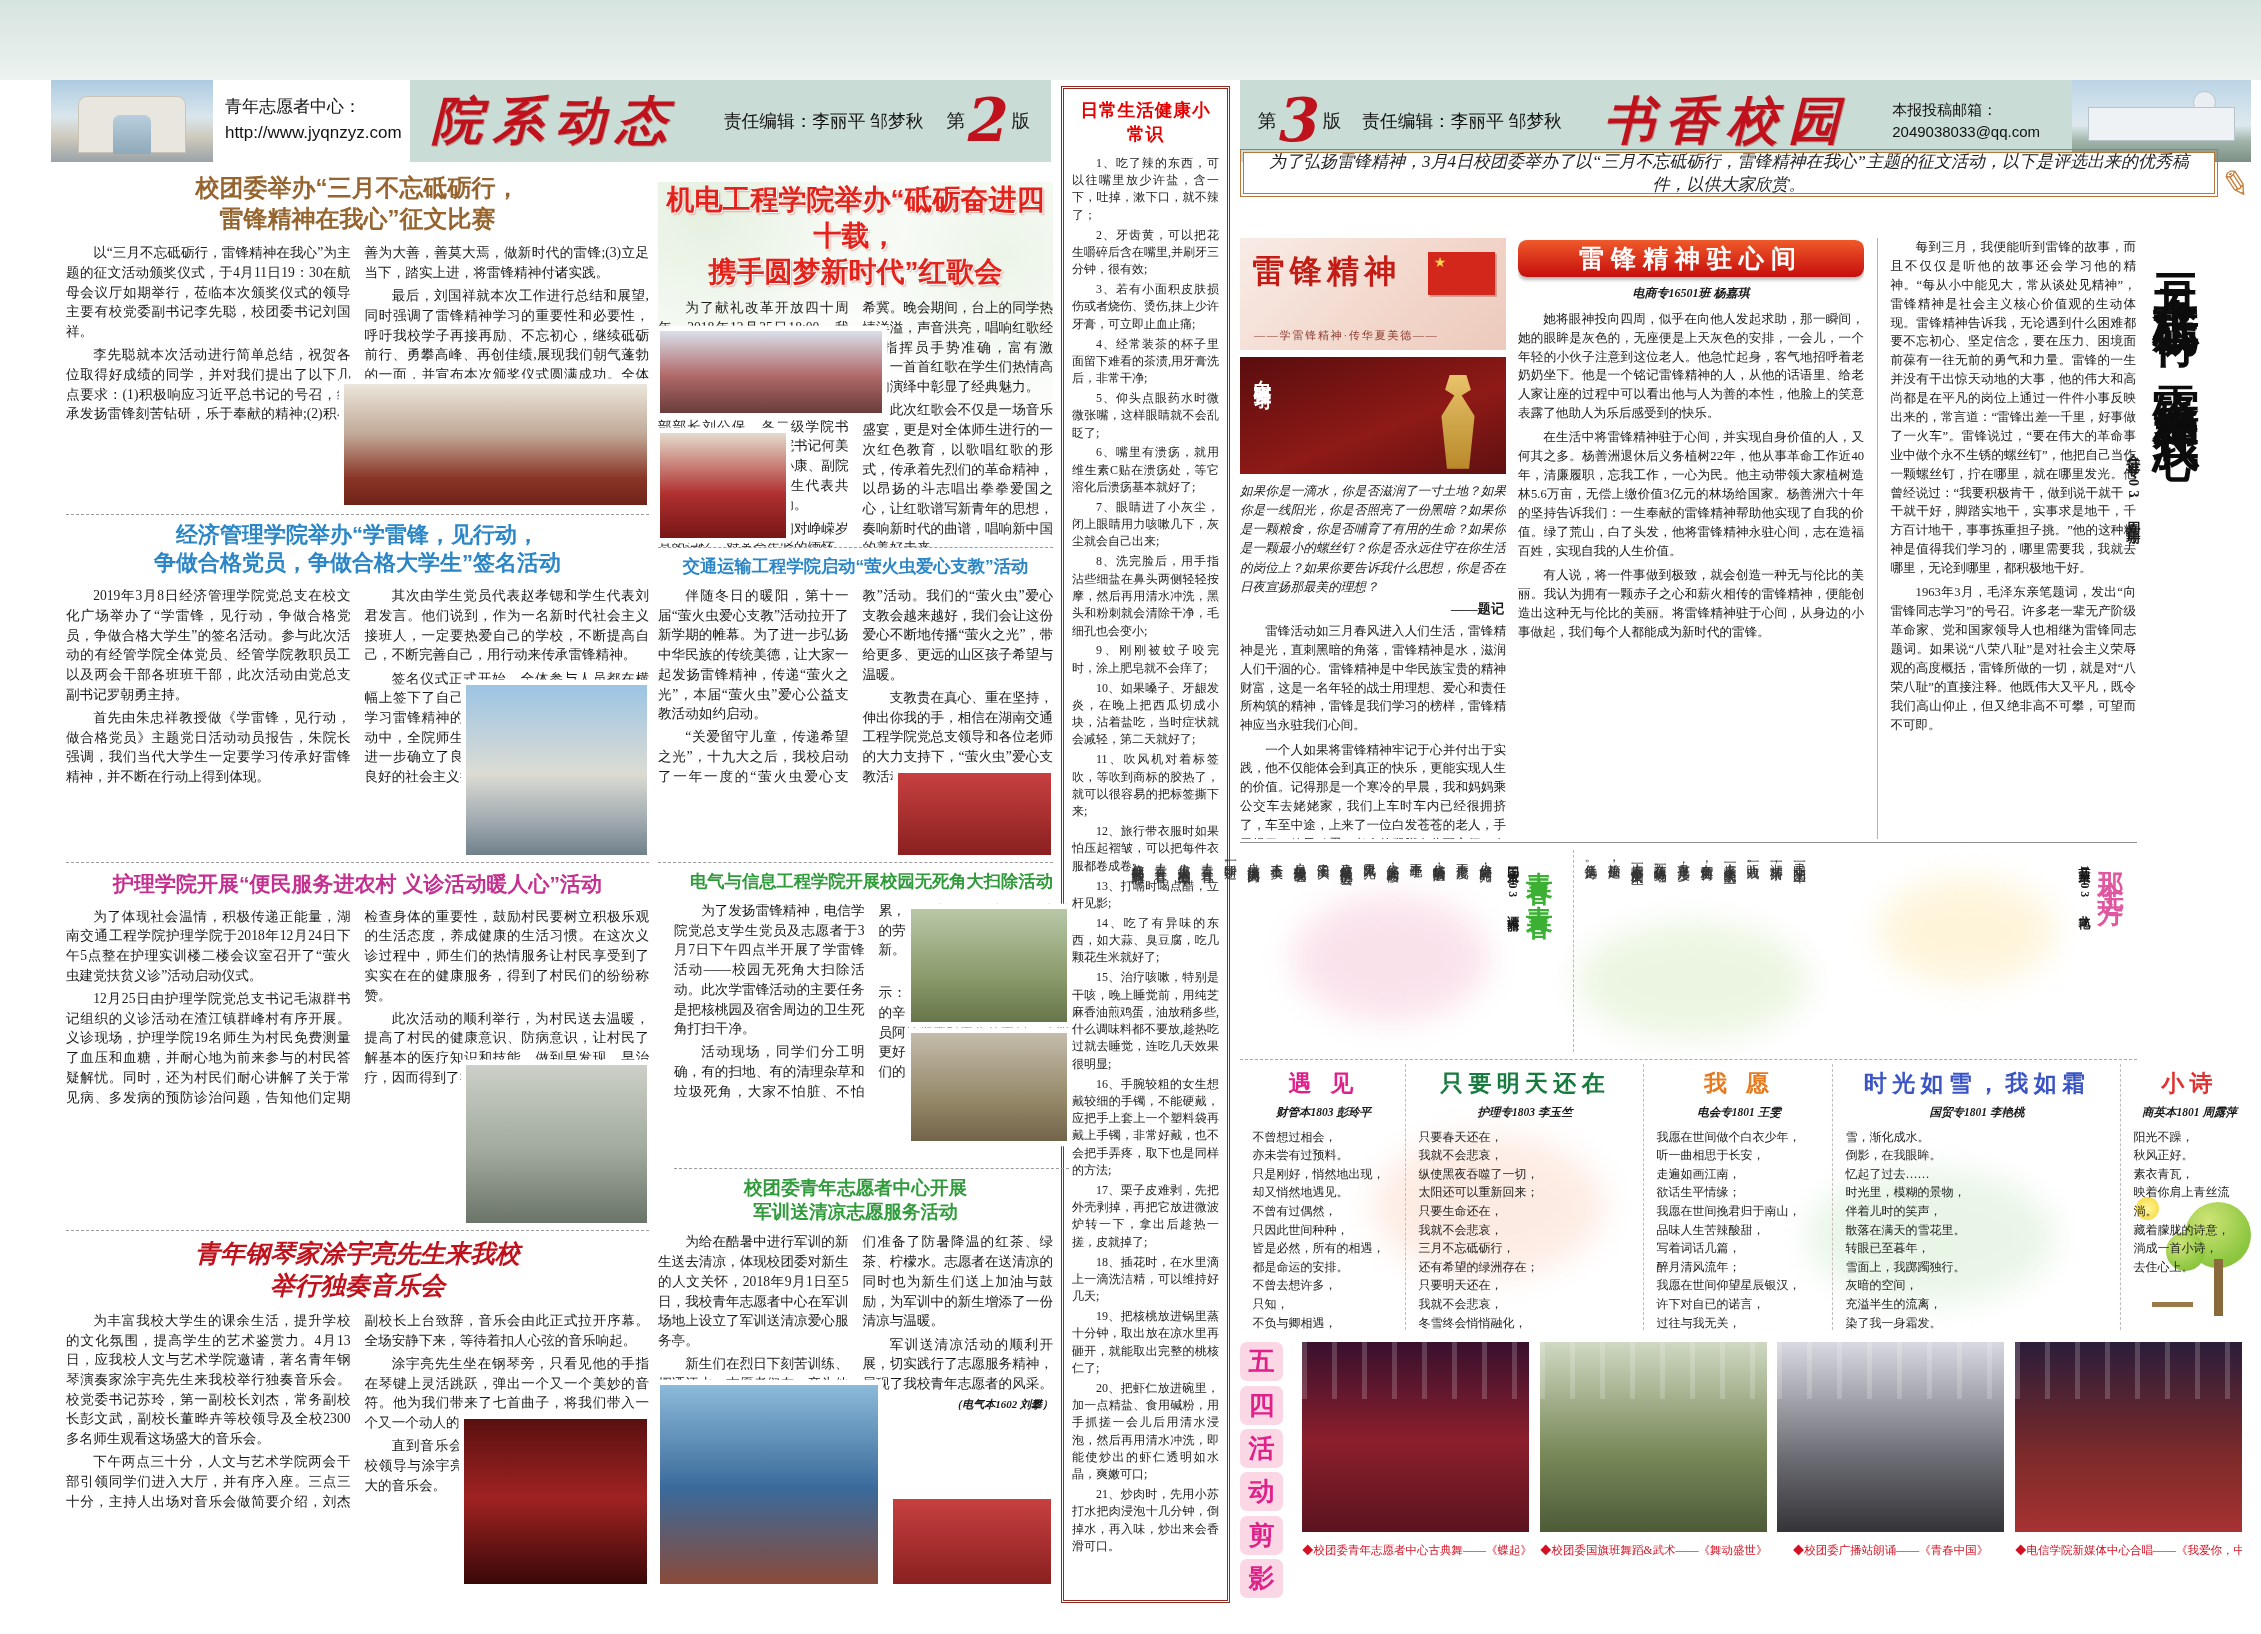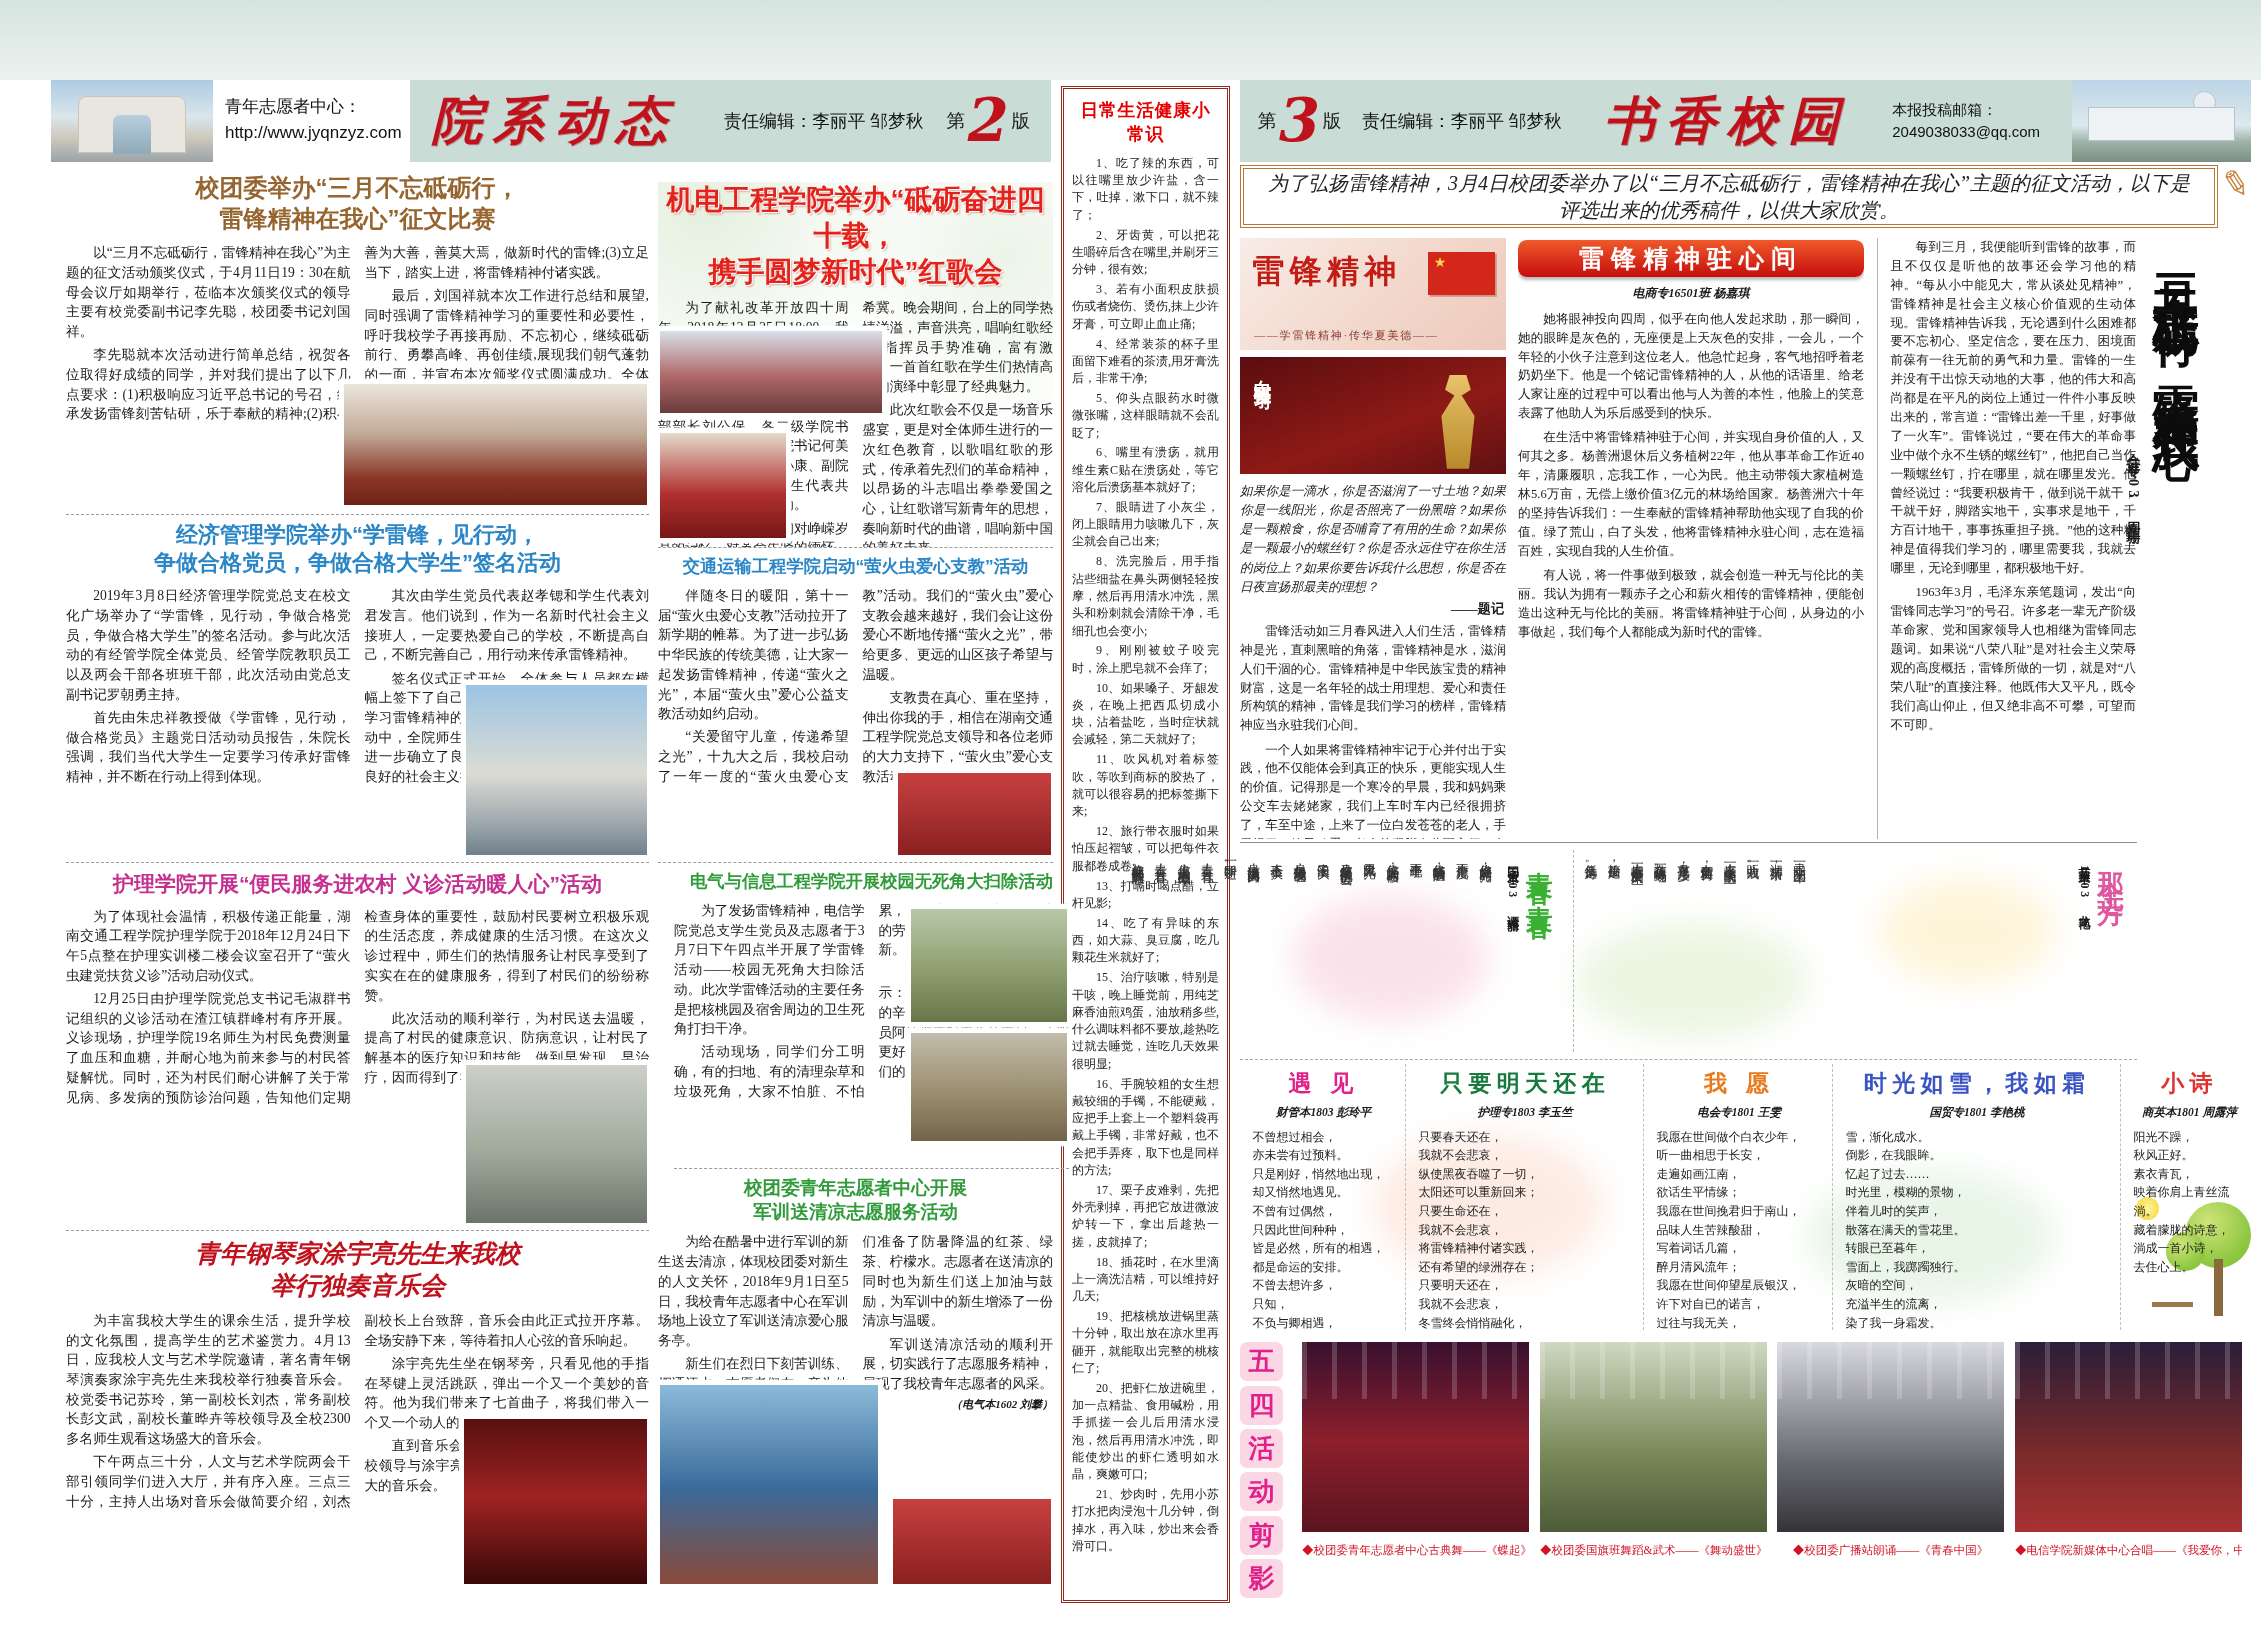--- a/index.html
+++ b/index.html
@@ -72,23 +72,23 @@
 
   
   .tips { position:absolute; left:1063px; top:88px; width:165px; height:1513px;
     border:0.9px solid #8f2a20; outline:0.9px solid #8f2a20; outline-offset:1.8px;
     padding:8.9px 8px; background:#fff; overflow:hidden; }
   .tips-title { font-family:"Liberation Sans", sans-serif; font-weight:bold; color:#e60000;
     font-size:17.7px; text-align:center; margin-bottom:8.9px; letter-spacing:0.9px; }
   .tip { font-size:12px; line-height:1.44; text-indent:2em; text-align:justify; margin-bottom:2.7px; color:#222; }
 
   
-  .notice-box { position:absolute; left:1243px; top:168px; width:972px; height:57px;
+  .notice-box { position:absolute; left:1243px; top:152px; width:972px; height:42px;
     border:0.9px solid #b5773a; outline:0.9px solid #b5773a; outline-offset:2.7px;
-    display:flex; align-items:center; justify-content:center; font-size:20px; font-style:italic;
+    display:flex; align-items:center; justify-content:center; font-size:17px; font-style:italic;
     padding:0 17.7px; text-align:center; color:#222; background:#fff; }
   .clip-deco { position:absolute; left:2221px; top:164px; font-size:35px; color:#c8833f; transform:rotate(12deg); }
 
   .essays { position:absolute; left:1240px; top:238px; width:896px; height:601px; overflow:hidden; }
   .e-col { position:absolute; top:0; height:100%; overflow:hidden; }
   .e-col1 { left:0; width:266px; }
   .e-col2 { left:278px; width:346px; }
   .e-col3 { left:637px; width:259px; border-left:0.9px solid #b3b3b3; padding-left:12.4px; }
   .poster { position:relative; height:112px; overflow:hidden;
     background:linear-gradient(135deg,#f8ece6,#f2d6ca 60%,#eccabc); }
@@ -355,21 +355,21 @@
       </div>
       <div class="bpoem dash" style="left: 165px; width: 232px;">
         <div class="bp-title bp-c1">只要明天还在</div>
         <div class="bp-byline">护理专1803 李玉竺</div>
         <div class="bp-line">只要春天还在，</div>
         <div class="bp-line">我就不会悲哀，</div>
         <div class="bp-line">纵使黑夜吞噬了一切，</div>
         <div class="bp-line">太阳还可以重新回来；</div>
         <div class="bp-line">只要生命还在，</div>
         <div class="bp-line">我就不会悲哀，</div>
-        <div class="bp-line">将雷锋精神付诸实践，</div>
+        <div class="bp-line">三月不忘砥砺行，</div>
         <div class="bp-line">还有希望的绿洲存在；</div>
         <div class="bp-line">只要明天还在，</div>
         <div class="bp-line">我就不会悲哀，</div>
         <div class="bp-line">冬雪终会悄悄融化，</div>
       </div>
       <div class="bpoem dash" style="left: 403px; width: 184px;">
         <div class="bp-title bp-c2">我 愿</div>
         <div class="bp-byline">电会专1801 王雯</div>
         <div class="bp-line">我愿在世间做个白衣少年，</div>
         <div class="bp-line">听一曲相思于长安，</div>

